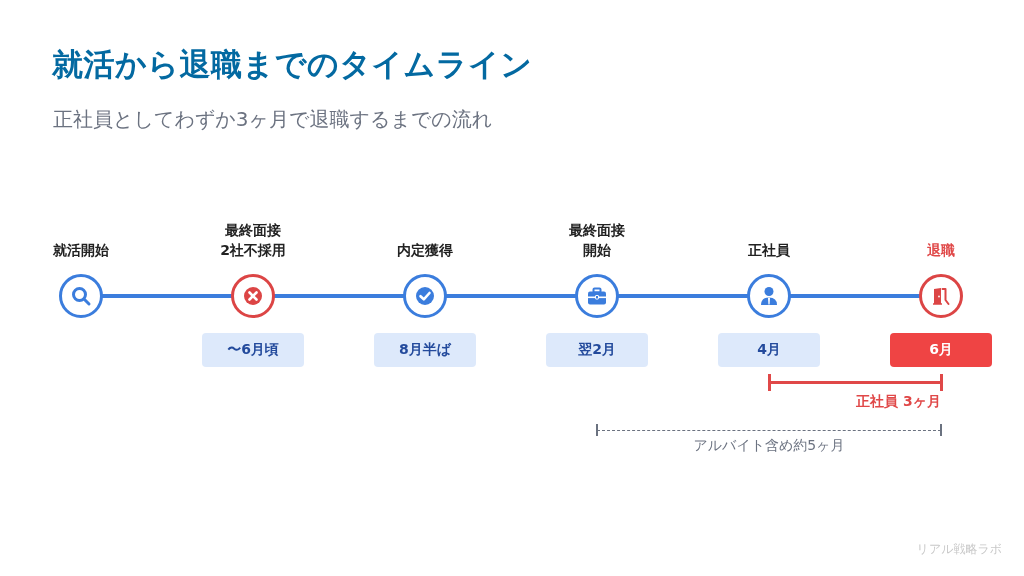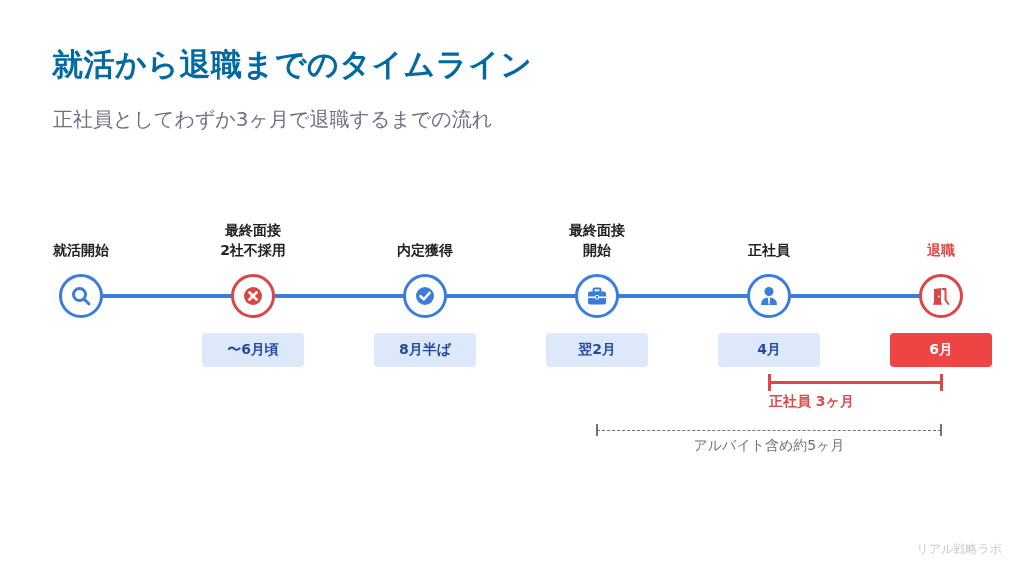--- a/index.html
+++ b/index.html
@@ -36,21 +36,21 @@
     border-radius: 4px; background: #dde9fb; color: #234a9c;
     font-size: 14px; font-weight: bold;
     display: flex; align-items: center; justify-content: center;
   }
   .date-box.red { background: #ef4444; color: #ffffff; }
   .span-red-line {
     position: absolute; left: 769px; top: 381px; width: 172px; height: 3px; background: #e04848;
   }
   .span-red-tick { position: absolute; top: 374px; width: 3px; height: 17px; background: #e04848; }
   .span-red-label {
-    position: absolute; left: 769px; width: 172px; top: 393px; text-align: left;
+    position: absolute; left: 769px; width: 172px; top: 393px; text-align: right;
     font-size: 14px; font-weight: bold; color: #e04848;
   }
   .span-gray-line {
     position: absolute; left: 597px; top: 430px; width: 344px; height: 0;
     border-top: 1.5px dashed #6b7280;
   }
   .span-gray-tick { position: absolute; top: 424px; width: 2px; height: 12px; background: #6b7280; }
   .span-gray-label {
     position: absolute; left: 597px; width: 344px; top: 437px; text-align: center;
     font-size: 14px; color: #6b7280;

